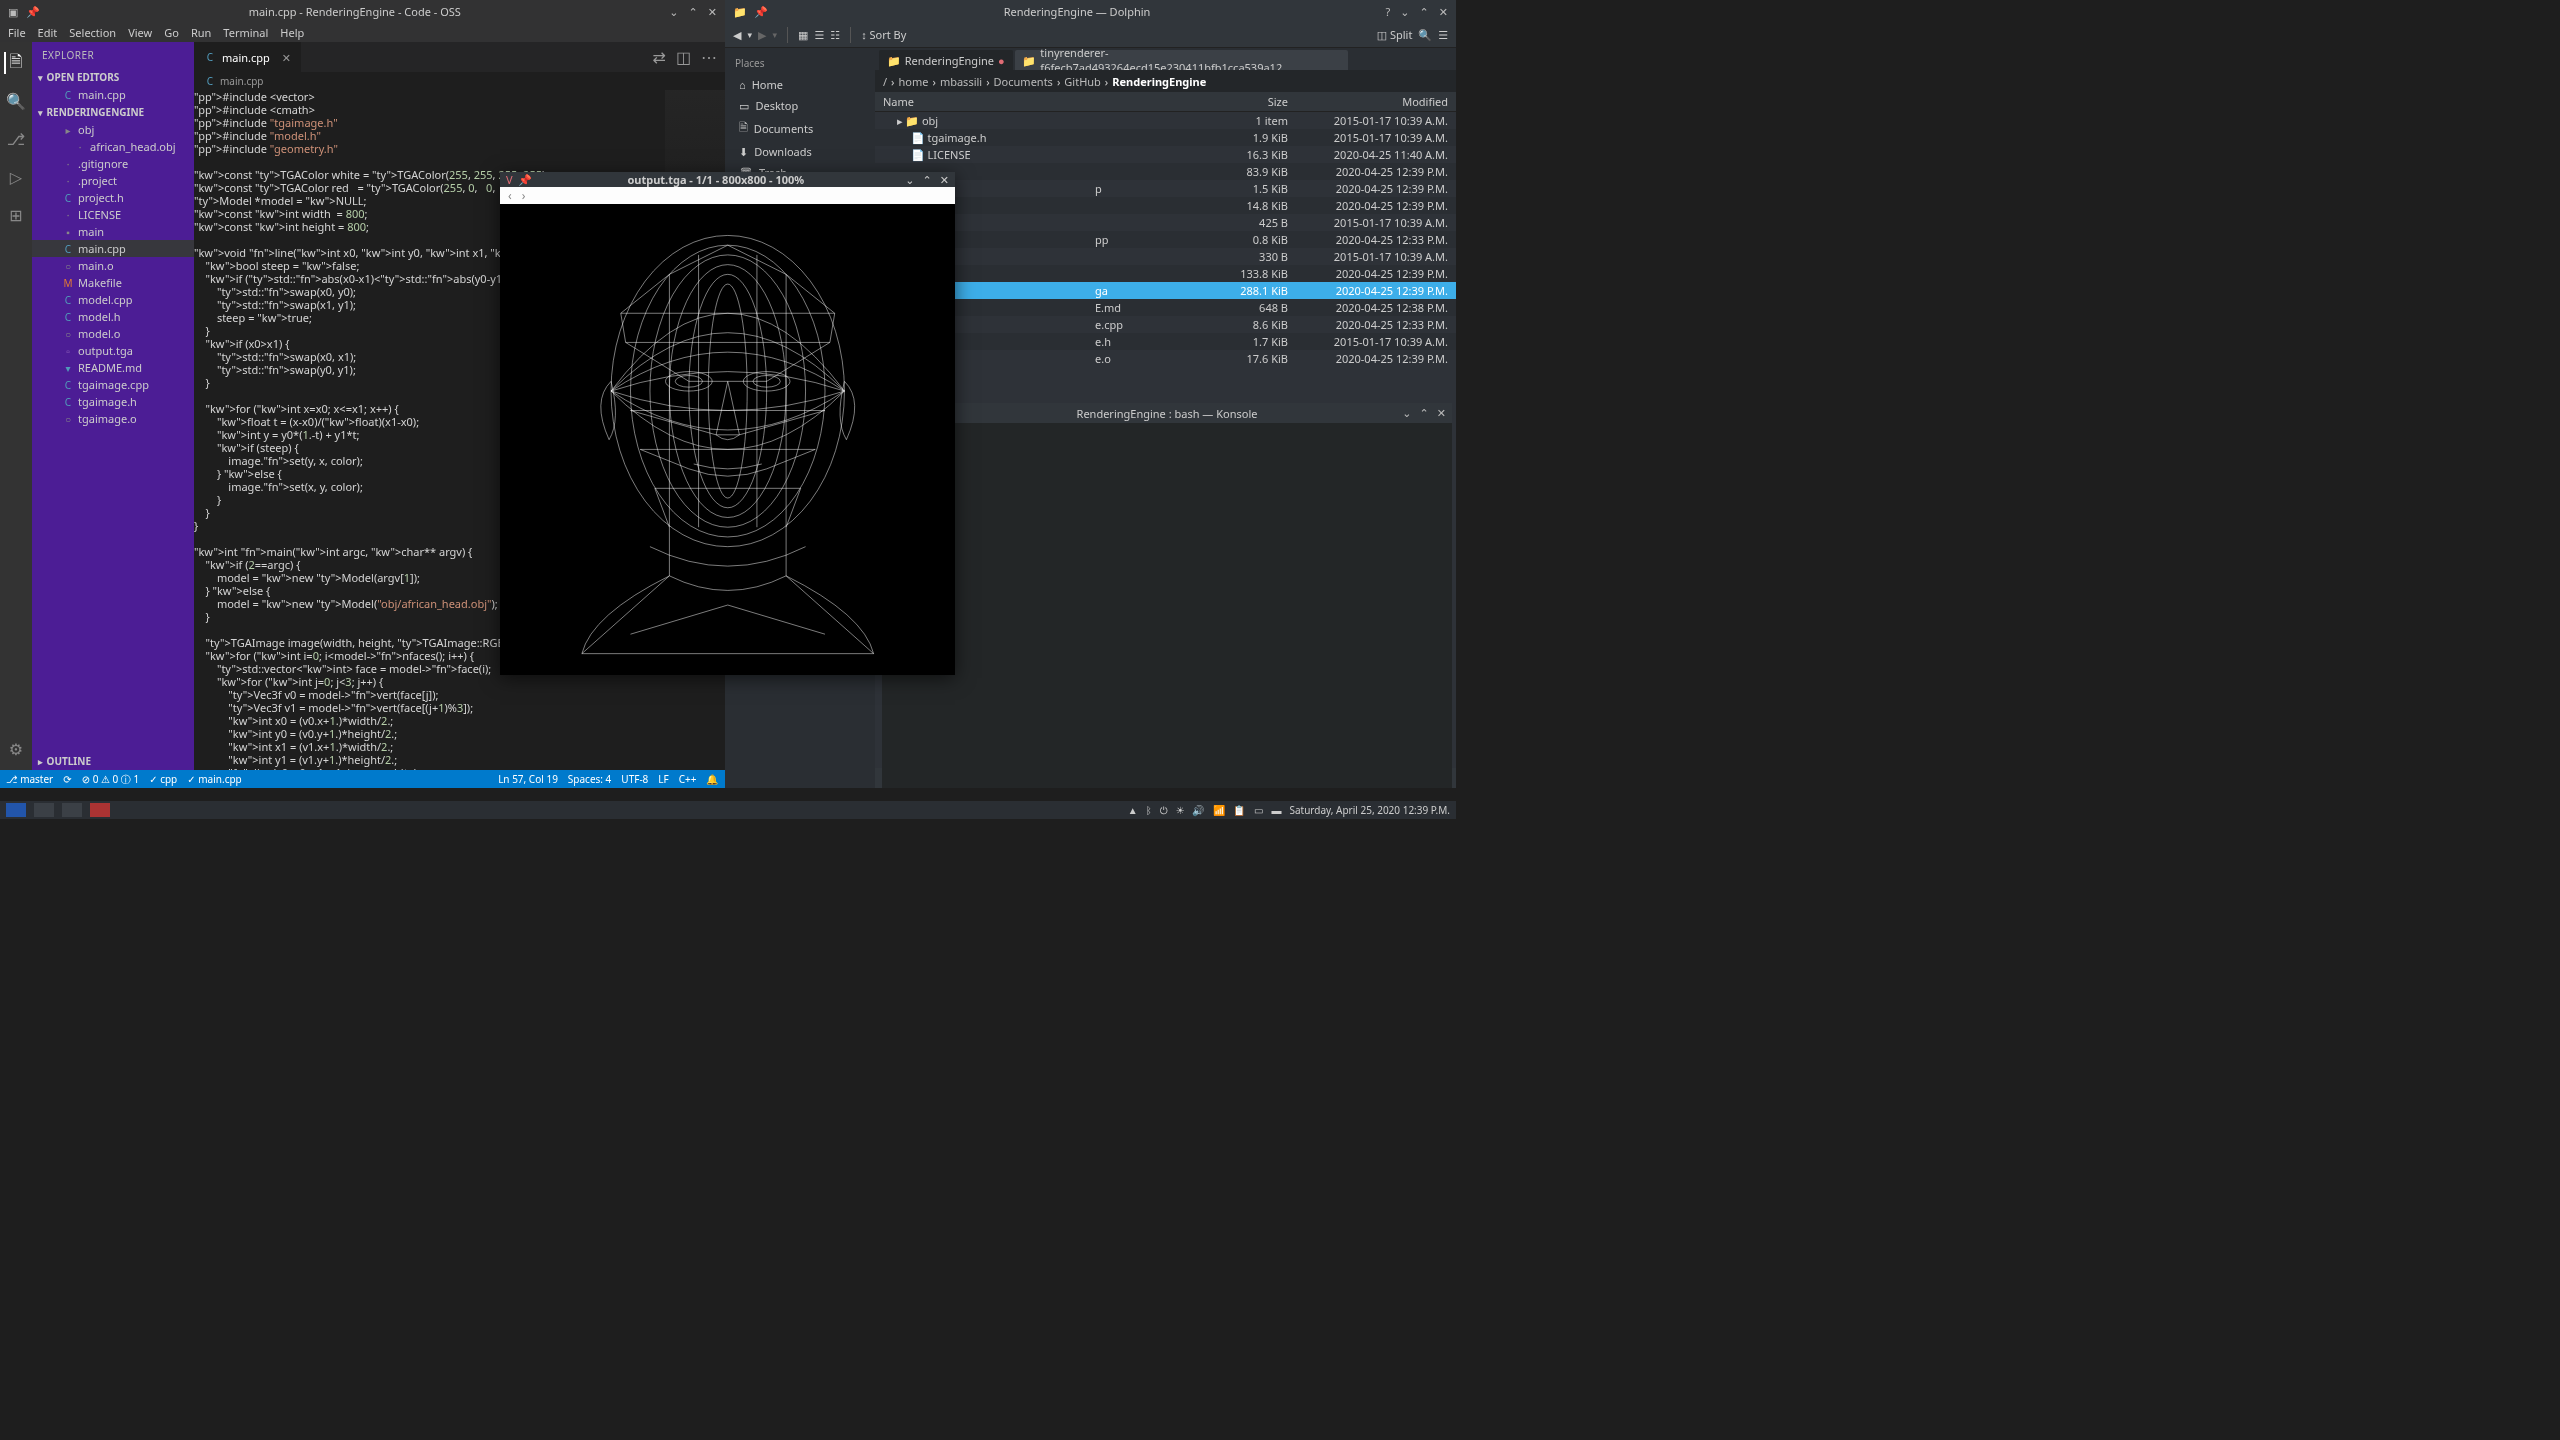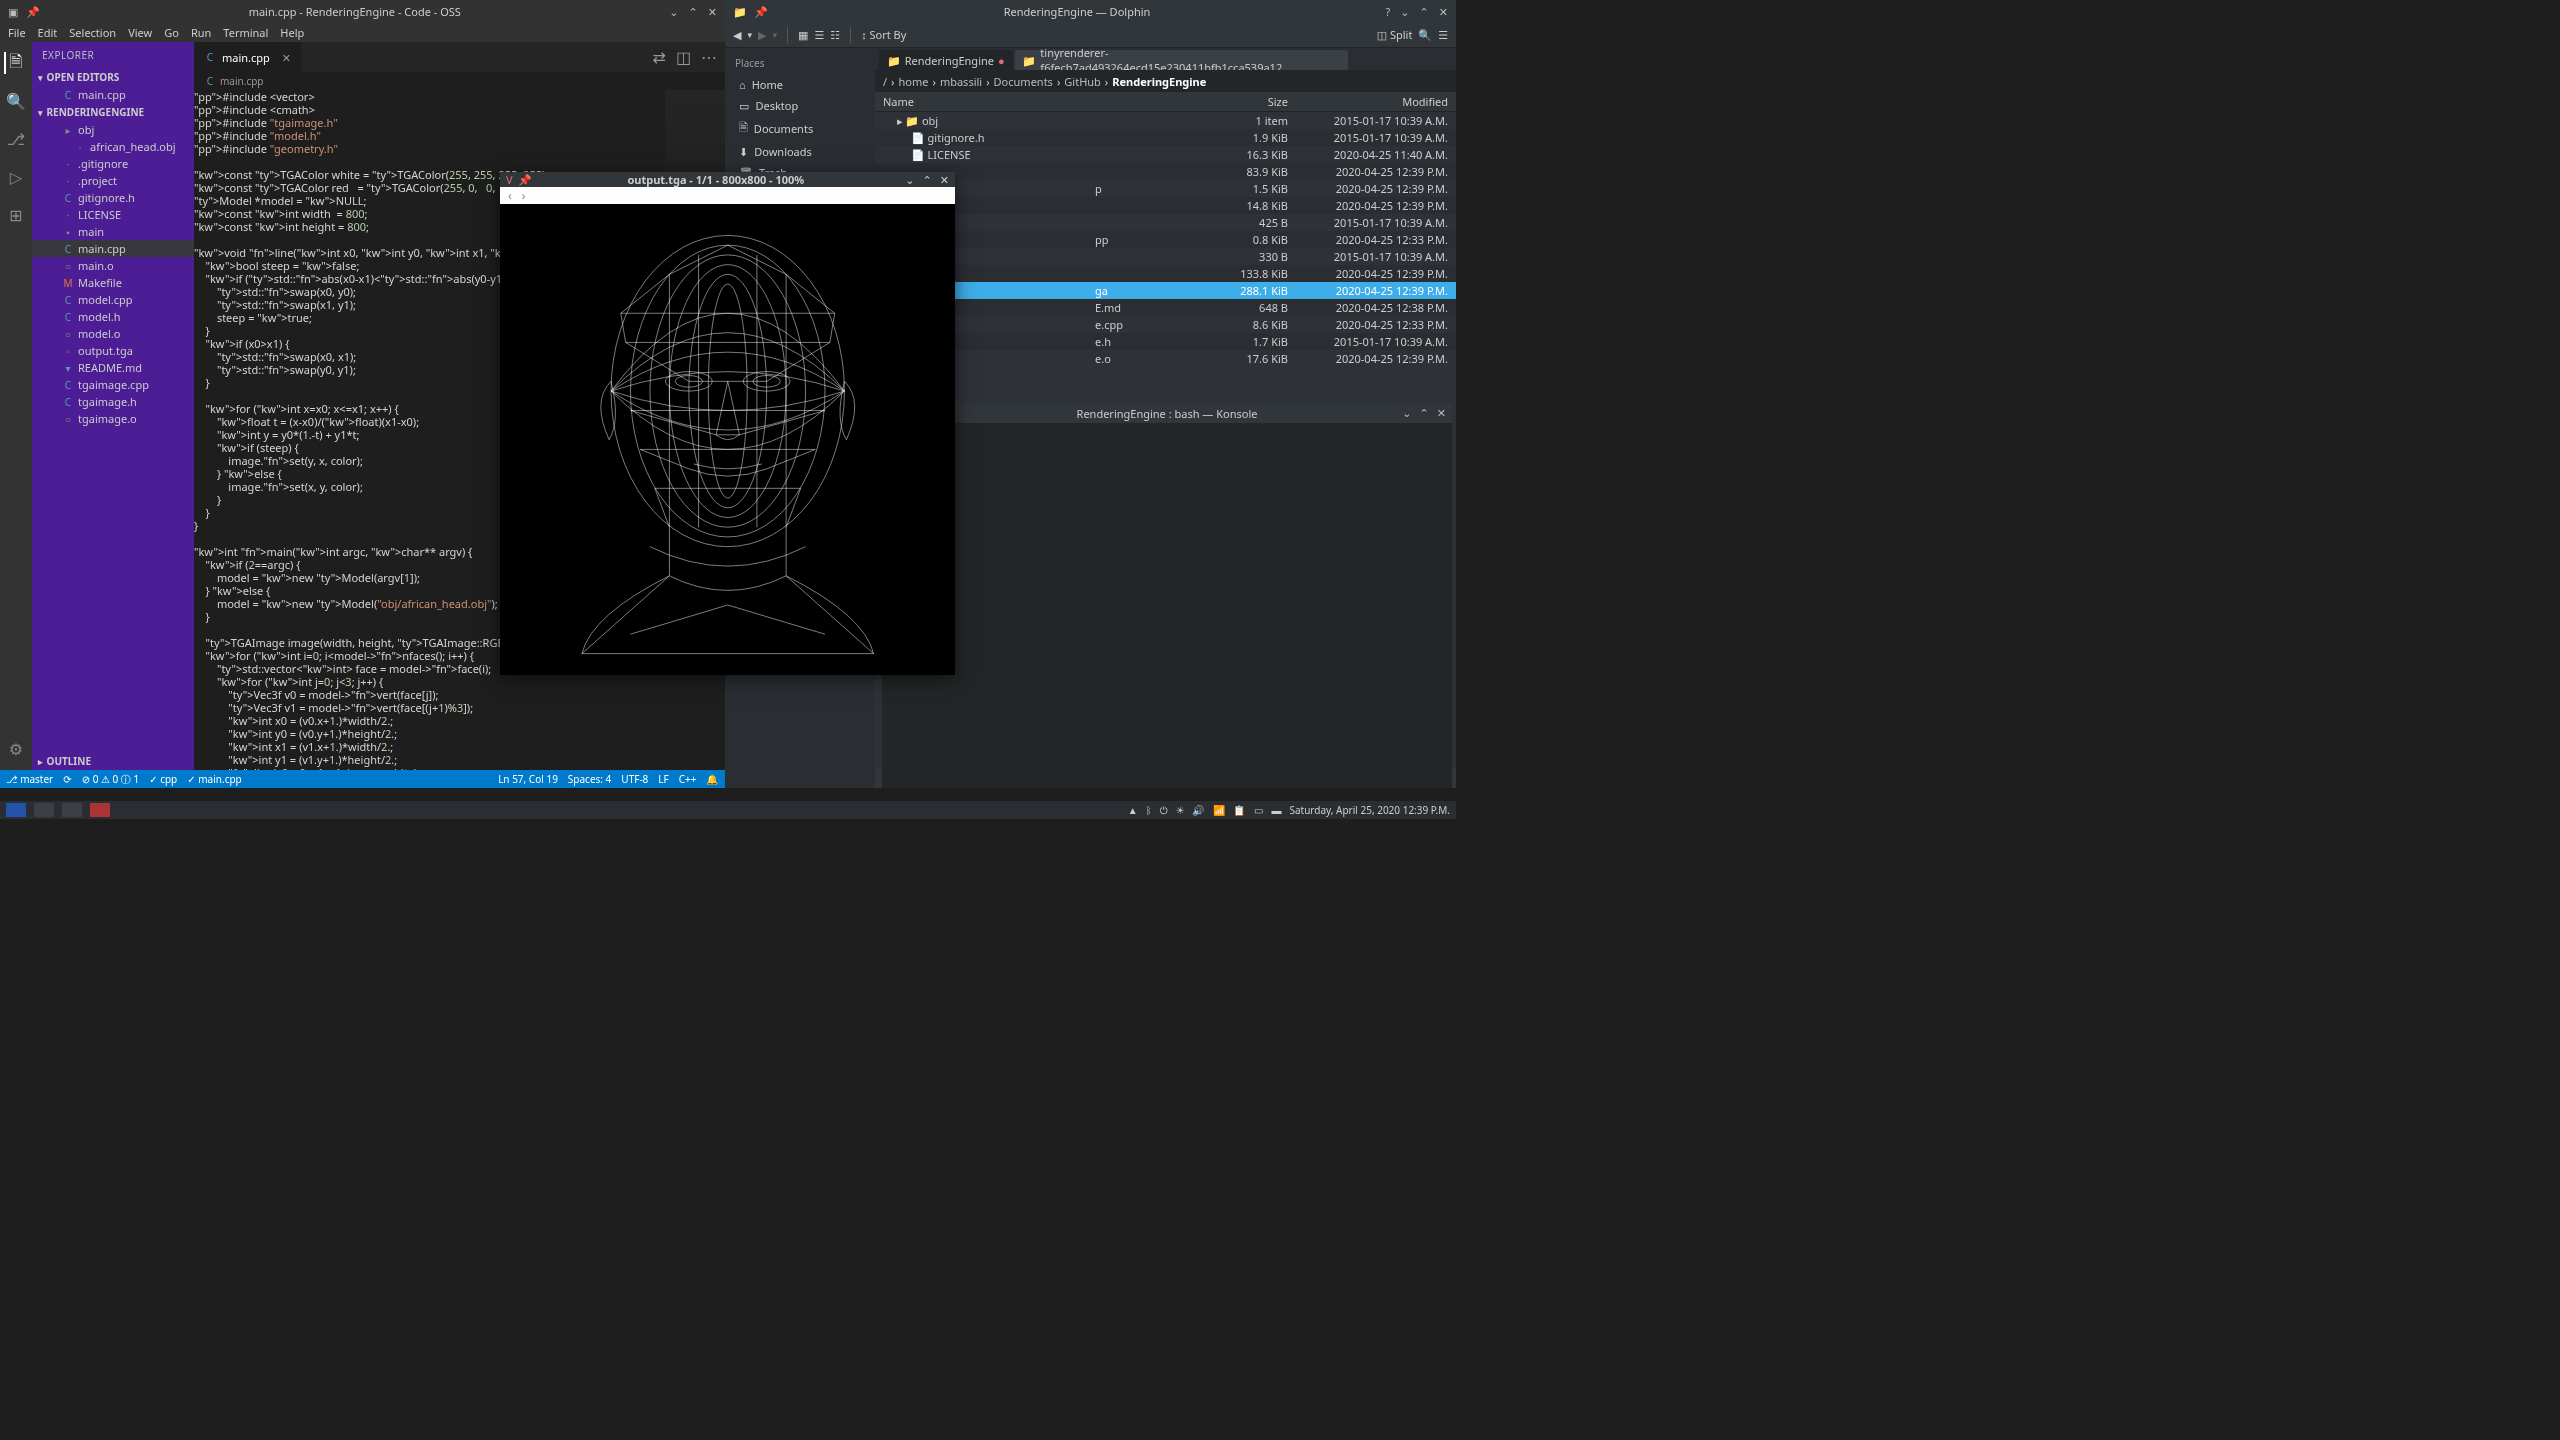--- a/index.html
+++ b/index.html
@@ -150,21 +150,21 @@
             <div class="tree-item l2">
               <span class="fi" style="color:#888">·</span>
               <span>.gitignore</span>
             </div>
             <div class="tree-item l2">
               <span class="fi" style="color:#888">·</span>
               <span>.project</span>
             </div>
             <div class="tree-item l2">
               <span class="fi" style="color:#519aba">C</span>
-              <span>gitignore.h</span>
+              <span>project.h</span>
             </div>
             <div class="tree-item l2">
               <span class="fi" style="color:#888">·</span>
               <span>LICENSE</span>
             </div>
             <div class="tree-item l2">
               <span class="fi" style="color:#888">▪</span>
               <span>main</span>
             </div>
             <div class="tree-item l2 selected">
@@ -400,21 +400,21 @@
         <div class="col-size">Size</div>
         <div class="col-mod">Modified</div>
       </div>
       <div class="filelist" id="filelist">
             <div class="frow">
               <div class="col-name" style="padding-left:22px">▸ 📁 obj</div>
               <div class="col-size">1 item</div>
               <div class="col-mod">2015-01-17 10:39 A.M.</div>
             </div>
             <div class="frow">
-              <div class="col-name" style="padding-left:36px"> 📄 gitignore.h</div>
+              <div class="col-name" style="padding-left:36px"> 📄 tgaimage.h</div>
               <div class="col-size">1.9 KiB</div>
               <div class="col-mod">2015-01-17 10:39 A.M.</div>
             </div>
             <div class="frow">
               <div class="col-name" style="padding-left:36px"> 📄 LICENSE</div>
               <div class="col-size">16.3 KiB</div>
               <div class="col-mod">2020-04-25 11:40 A.M.</div>
             </div>
             <div class="frow">
               <div class="col-name" style="padding-left:220px">  </div>

